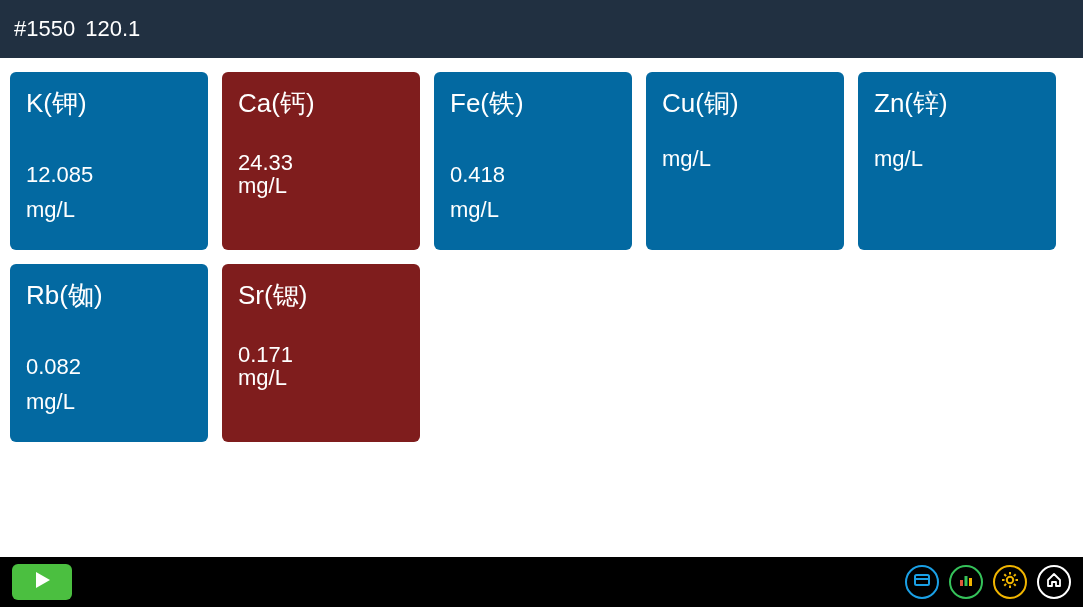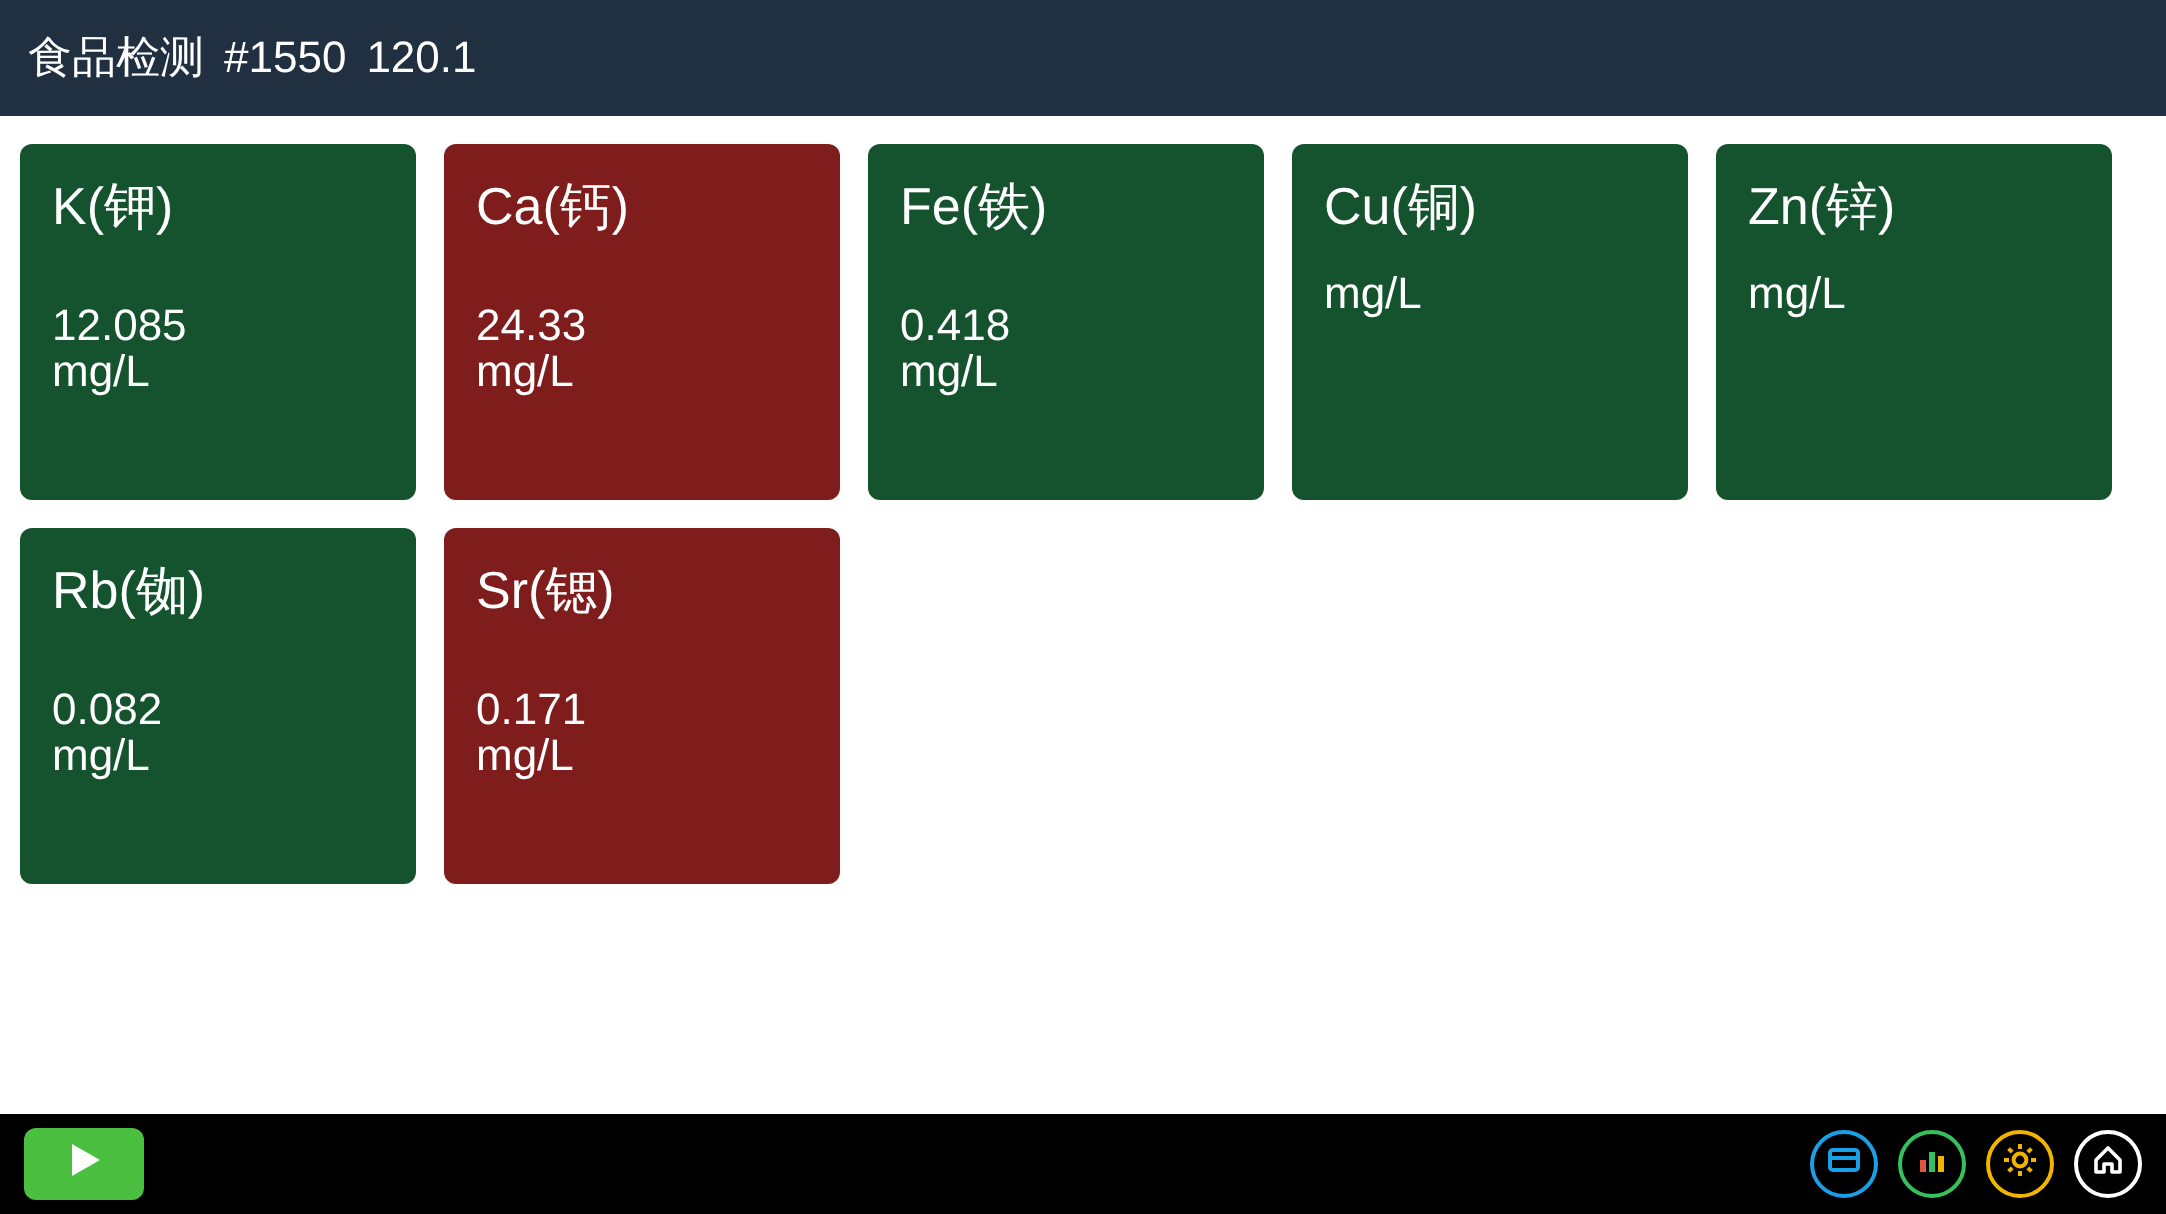--- a/index.html
+++ b/index.html
@@ -31,21 +31,21 @@
   }
   .tile {
     width: 198px;
     height: 178px;
     border-radius: 6px;
     color: #fff;
     padding: 14px 16px;
     display: flex;
     flex-direction: column;
   }
-  .tile.teal { background: #14532d; }
+  .tile.teal { background: #0369a1; gap: 12px; }
   .tile.blue { background: #7f1d1d; }
   .tile .el-name {
     font-size: 26px;
     font-weight: 400;
     margin-bottom: 14px;
     white-space: nowrap;
   }
   .tile .el-value {
     font-size: 22px;
     line-height: 1.05;
@@ -95,21 +95,20 @@
   }
   .circ-btn.blue { border-color: #1aa0e6; }
   .circ-btn.green { border-color: #35c25a; }
   .circ-btn.yellow { border-color: #f1b500; }
   .circ-btn.white { border-color: #ffffff; }
 </style>
 </head>
 <body>
 
 <div class="header">
-  <span class="title-main">食品检测</span>
   <span class="title-id">#1550</span>
   <span>120.1</span>
 </div>
 
 <div class="content" id="tiles">
     <div class="tile teal">
       <div class="el-name">K(钾)</div>
       <div class="el-value">12.085</div>
       <div class="el-unit">mg/L</div>
     </div>

